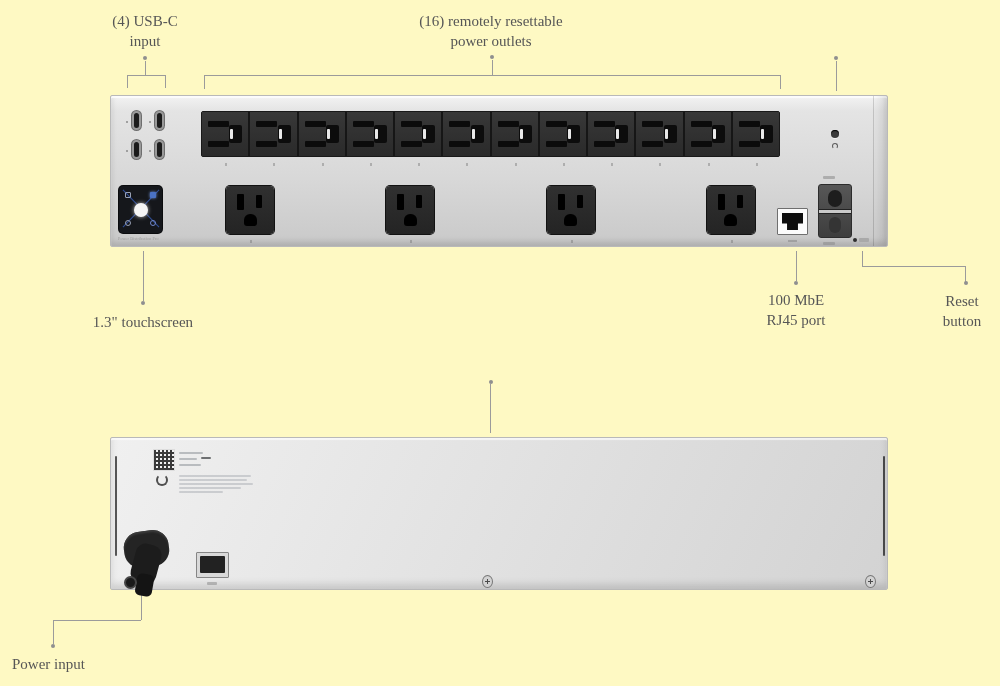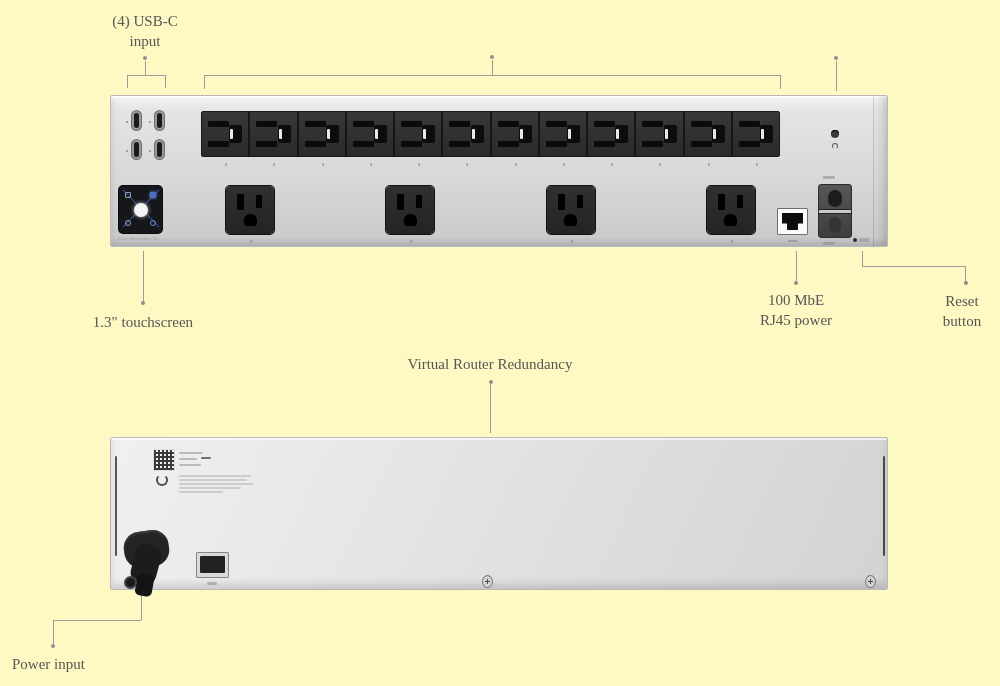--- a/index.html
+++ b/index.html
@@ -129,33 +129,34 @@
 </style>
 </head>
 <body>
 
 <div class="canvas">
 
   <div class="lbl" style="left:75px;top:11px;width:140px;">
     <span>(4) USB-C</span>
     <span>input</span>
   </div>
+  <div class="lbl" style="left:341px;top:11px;width:300px;">
+    <span>(16) remotely resettable</span>
+    <span>power outlets</span>
+  </div>
   <div class="lbl" style="left:78px;top:312px;width:130px;">
     <span>1.3" touchscreen</span>
   </div>
   <div class="lbl" style="left:736px;top:290px;width:120px;">
     <span>100 MbE</span>
-    <span>RJ45 power</span>
+    <span>RJ45 port</span>
   </div>
   <div class="lbl" style="left:912px;top:291px;width:100px;">
     <span>Reset</span>
     <span>button</span>
-  </div>
-  <div class="lbl" style="left:340px;top:354px;width:300px;">
-    <span>Virtual Router Redundancy</span>
   </div>
   <div class="lbl left" style="left:12px;top:654px;">
     <span>Power input</span>
   </div>
 
   <div class="dot" style="left:143px;top:56px;"></div>
   <div class="cl v" style="left:144.5px;top:61px;height:14px;"></div>
   <div class="bracket" style="left:127px;top:75px;width:37px;height:12px;"></div>
 
   <div class="dot" style="left:490px;top:55px;"></div>

